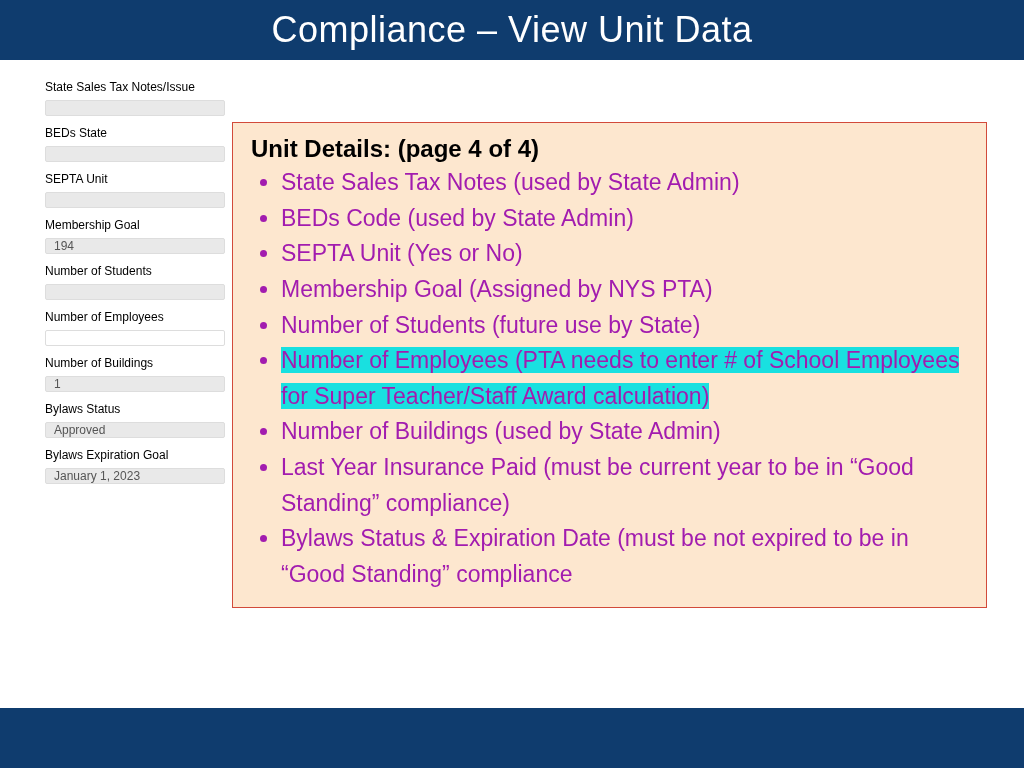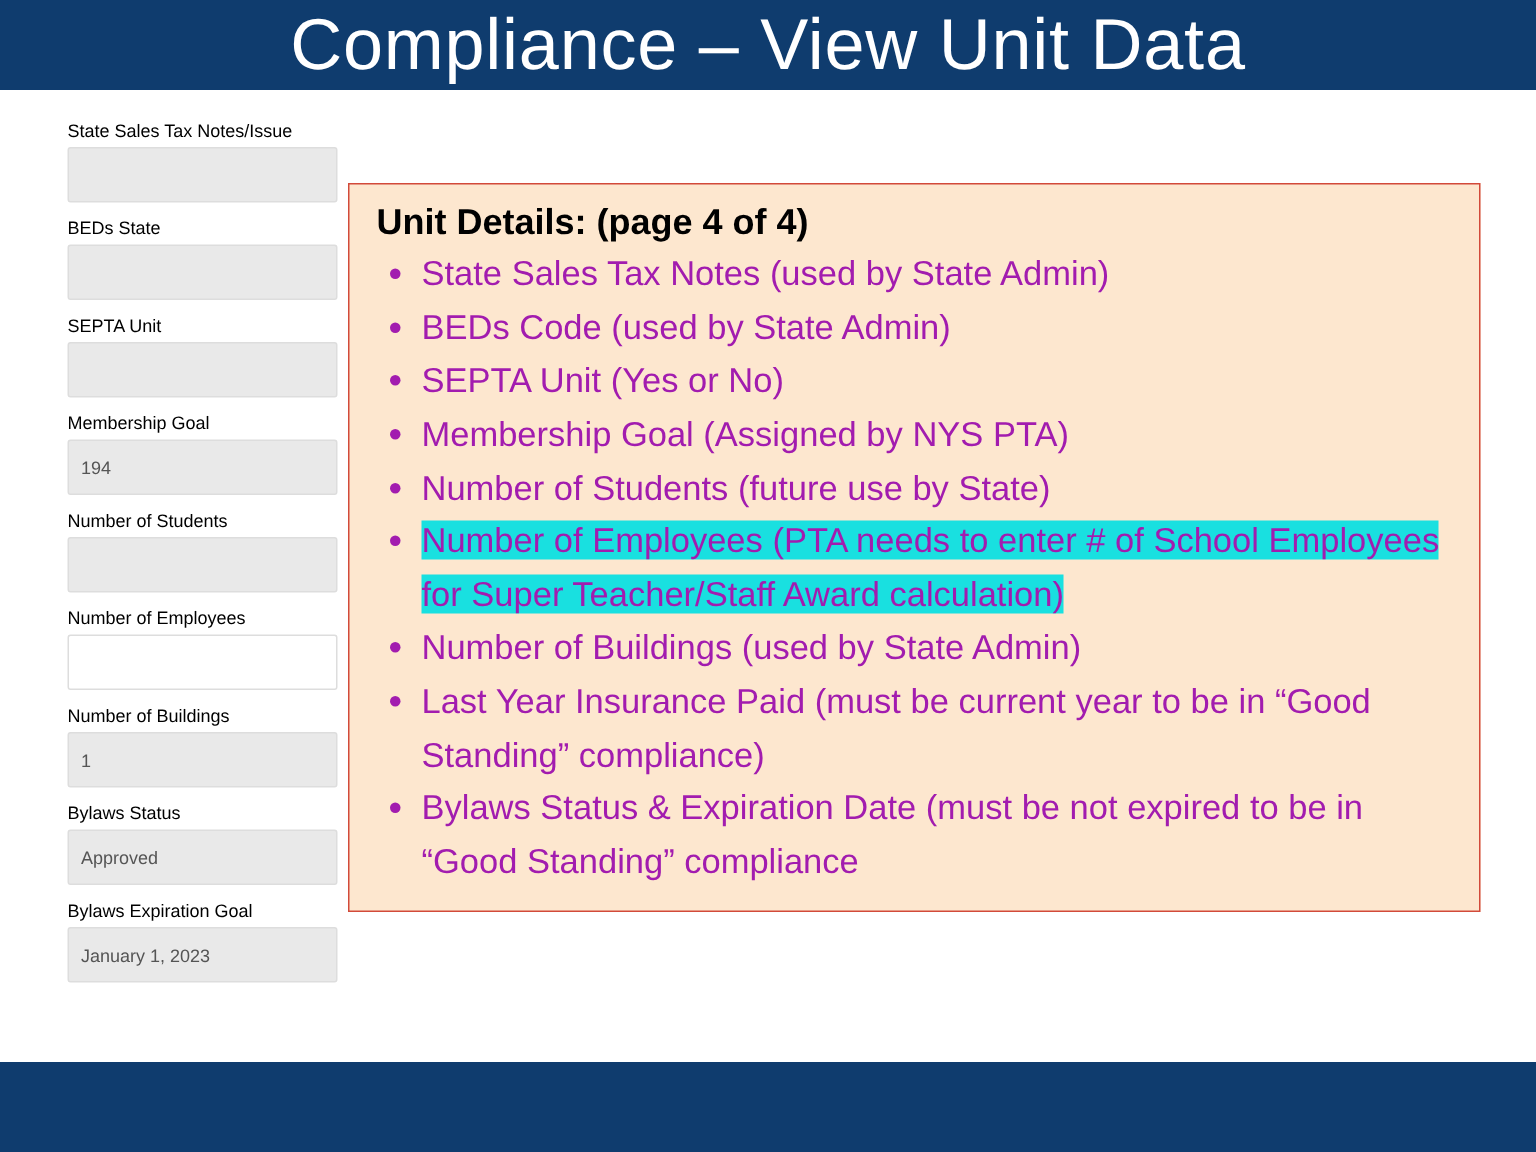--- a/index.html
+++ b/index.html
@@ -1,24 +1,24 @@
 <!DOCTYPE html>
 <html><head>
 <meta charset="utf-8">
 <style>
   * { box-sizing: border-box; margin: 0; padding: 0; }
   html, body { width: 1024px; height: 768px; font-family: "Segoe UI", Arial, sans-serif; background: #fff; overflow: hidden; }
   .header { background: #0f3c6e; height: 60px; display: flex; align-items: center; justify-content: center; }
-  .header-title { color: #fff; font-size: 48px; font-weight: 400; letter-spacing: 0.5px; }
+  .header-title { color: #fff; font-size: 36px; font-weight: 400; letter-spacing: 0.5px; }
   .content { position: relative; height: 648px; }
   .form-panel { position: absolute; left: 45px; top: 20px; width: 260px; }
   .field { margin-bottom: 10px; }
   .field-label { font-size: 12px; color: #000000; display: block; margin-bottom: 4px; }
   .field-input {
-    width: 180px; height: 37px; border: 1px solid #ddd; background: #e9e9e9;
+    width: 180px; height: 16px; border: 1px solid #ddd; background: #e9e9e9;
     padding: 0 8px; font-size: 12px; color: #555; border-radius: 2px;
   }
   .field-input.white { background: #fff; }
   .callout {
     position: absolute; left: 232px; top: 26px; width: 755px;
     background: #fde7cf; border: 1.5px solid #d24a3a; padding: 12px 18px 14px 18px; margin-top: 36px;
   }
   .callout-title { font-size: 24px; font-weight: 700; color: #000; margin-bottom: 2px; }
   .callout ul { list-style: disc; padding-left: 30px; }
   .callout li { font-size: 23px; line-height: 1.55; color: #a21caf; }

